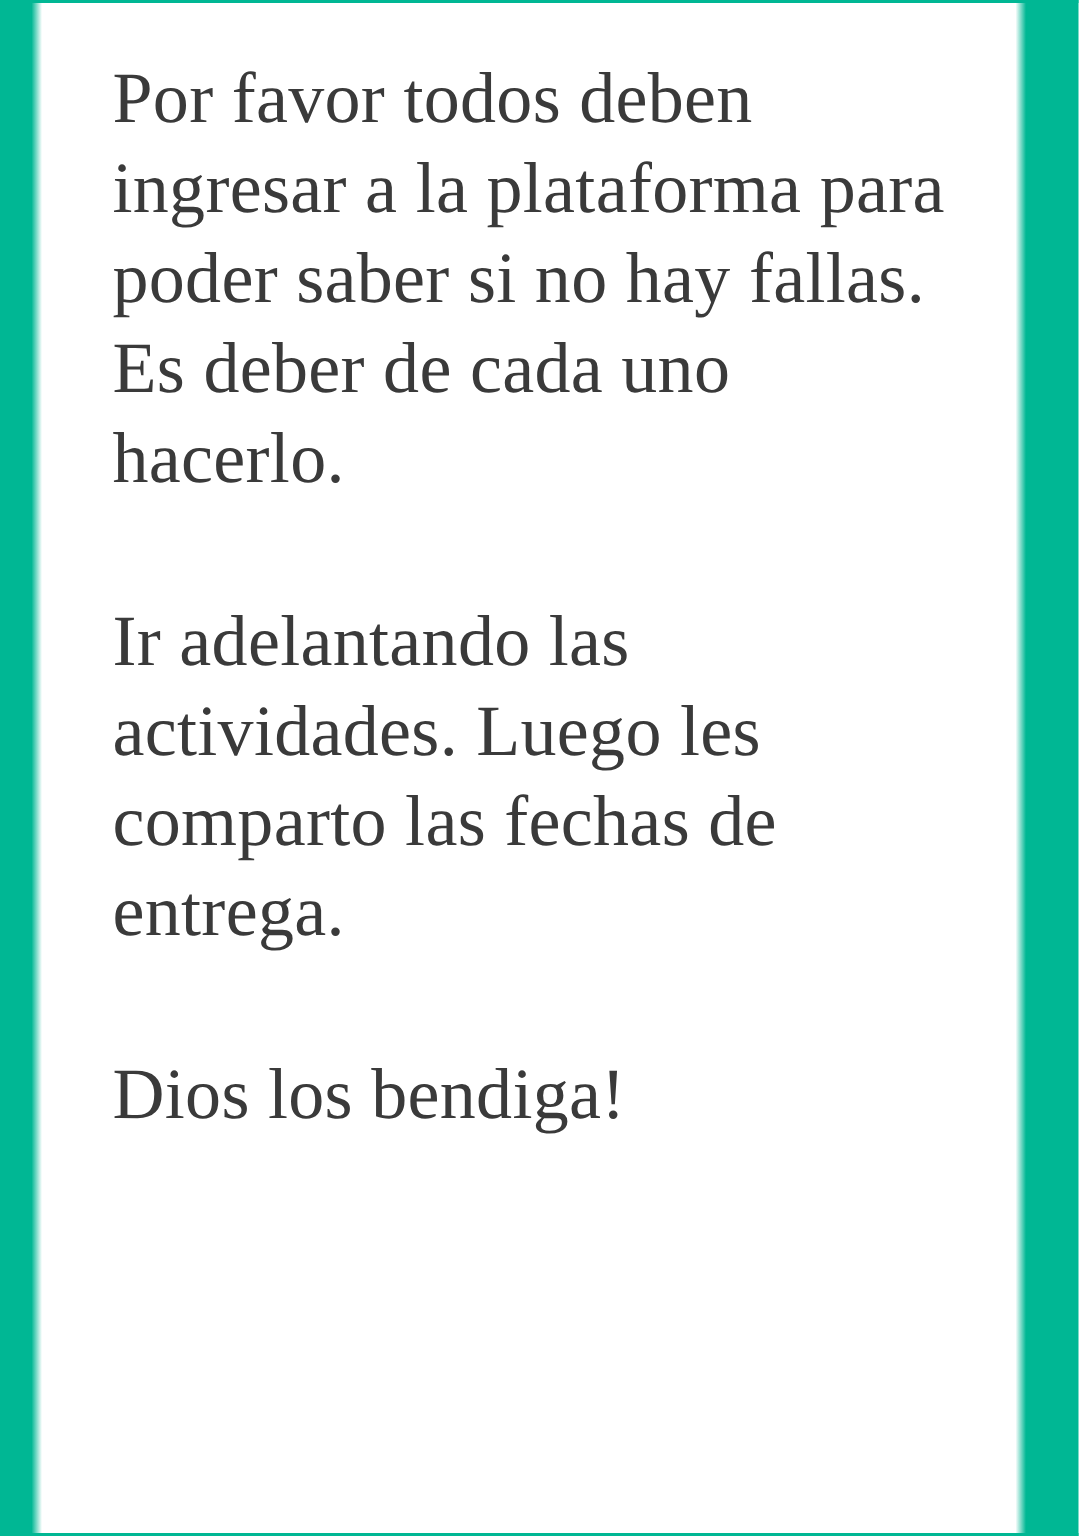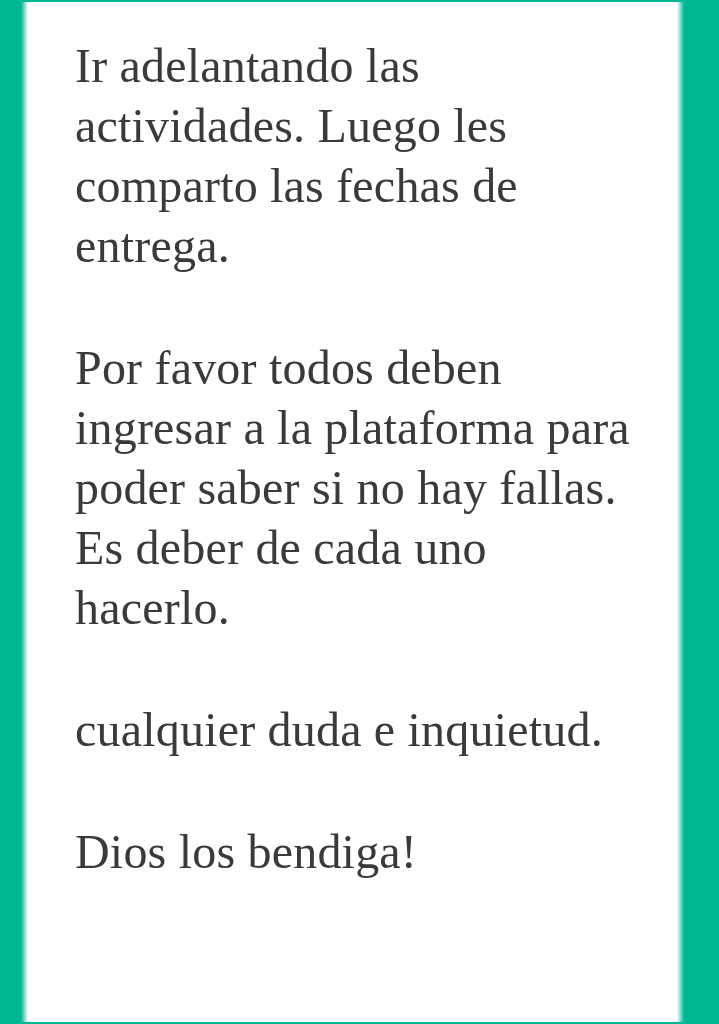--- a/index.html
+++ b/index.html
@@ -69,31 +69,30 @@
 </head>
 <body>
 
 <div class="frame-edge top"></div>
 <div class="frame-bar left"></div>
 <div class="frame-bar right"></div>
 <div class="frame-edge bottom"></div>
 
 <main class="content">
   <p>
-    <span class="line">Ir adelantando las</span>
-    <span class="line">actividades. Luego les</span>
-    <span class="line">comparto las fechas de</span>
-    <span class="line">entrega.</span>
-  </p>
-  <p>
     <span class="line">Por favor todos deben</span>
     <span class="line">ingresar a la plataforma para</span>
     <span class="line">poder saber si no hay fallas.</span>
     <span class="line">Es deber de cada uno</span>
     <span class="line">hacerlo.</span>
   </p>
   <p>
-    <span class="line">cualquier duda e inquietud.</span>
+    <span class="line">Ir adelantando las</span>
+    <span class="line">actividades. Luego les</span>
+    <span class="line">comparto las fechas de</span>
+    <span class="line">entrega.</span>
+  </p>
+  <p>
   </p>
   <p>
     <span class="line">Dios los bendiga!</span>
   </p>
 </main>
 
 </body></html>

